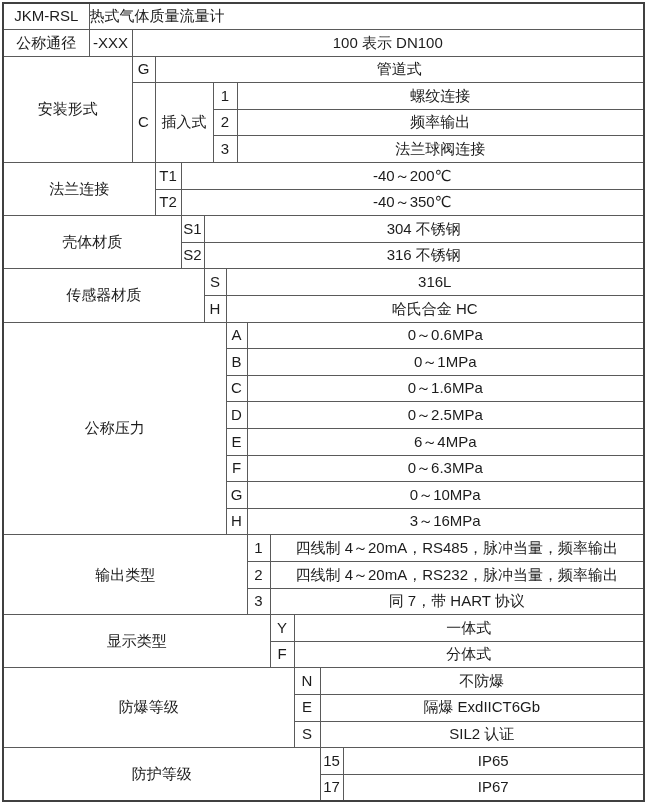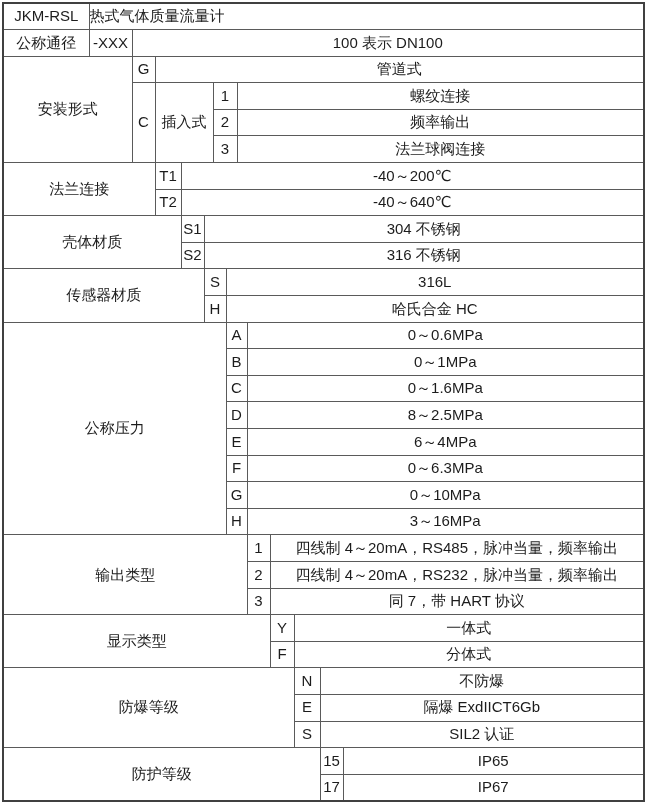--- a/index.html
+++ b/index.html
@@ -88,21 +88,21 @@
       <td class="val" colspan="6">法兰球阀连接</td>
     </tr>
 
     <tr>
       <td class="lbl" colspan="3" rowspan="2">法兰连接</td>
       <td class="code blue">T1</td>
       <td class="val blue" colspan="10">-40～200℃</td>
     </tr>
     <tr>
       <td class="code">T2</td>
-      <td class="val" colspan="10">-40～640℃</td>
+      <td class="val" colspan="10">-40～350℃</td>
     </tr>
 
     <tr>
       <td class="lbl" colspan="4" rowspan="2">壳体材质</td>
       <td class="code blue">S1</td>
       <td class="val blue" colspan="9">304 不锈钢</td>
     </tr>
     <tr>
       <td class="code">S2</td>
       <td class="val" colspan="9">316 不锈钢</td>
@@ -126,21 +126,21 @@
     <tr>
       <td class="code" colspan="2">B</td>
       <td class="val" colspan="5">0～1MPa</td>
     </tr>
     <tr>
       <td class="code blue" colspan="2">C</td>
       <td class="val blue" colspan="5">0～1.6MPa</td>
     </tr>
     <tr>
       <td class="code" colspan="2">D</td>
-      <td class="val" colspan="5">8～2.5MPa</td>
+      <td class="val" colspan="5">0～2.5MPa</td>
     </tr>
     <tr>
       <td class="code blue" colspan="2">E</td>
       <td class="val blue" colspan="5">6～4MPa</td>
     </tr>
     <tr>
       <td class="code" colspan="2">F</td>
       <td class="val" colspan="5">0～6.3MPa</td>
     </tr>
     <tr>

